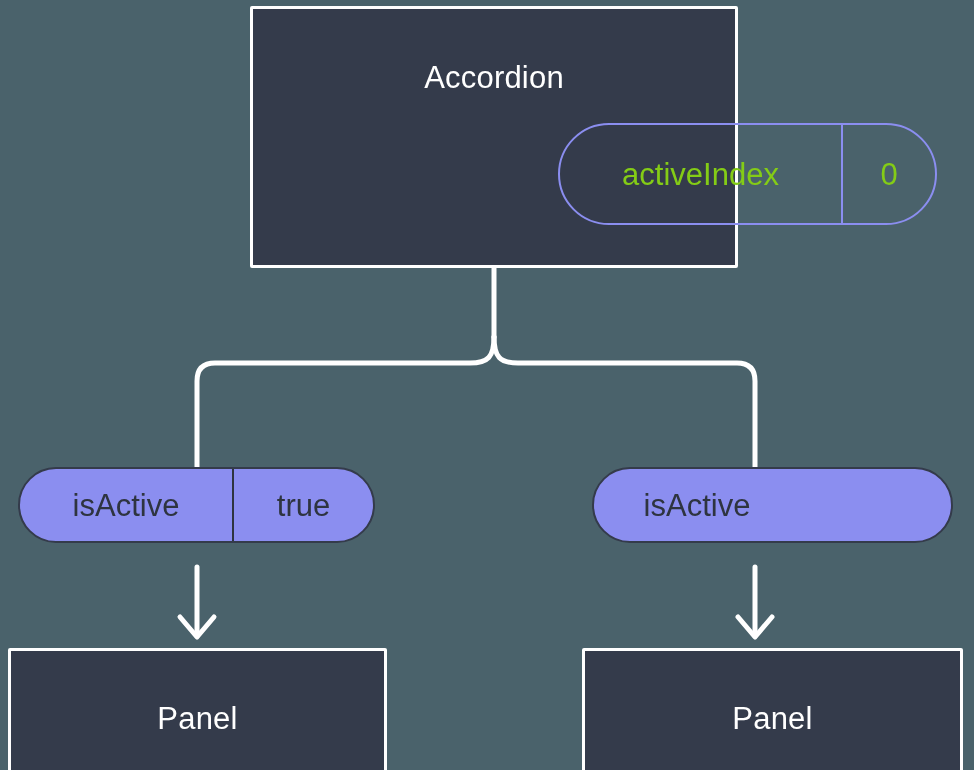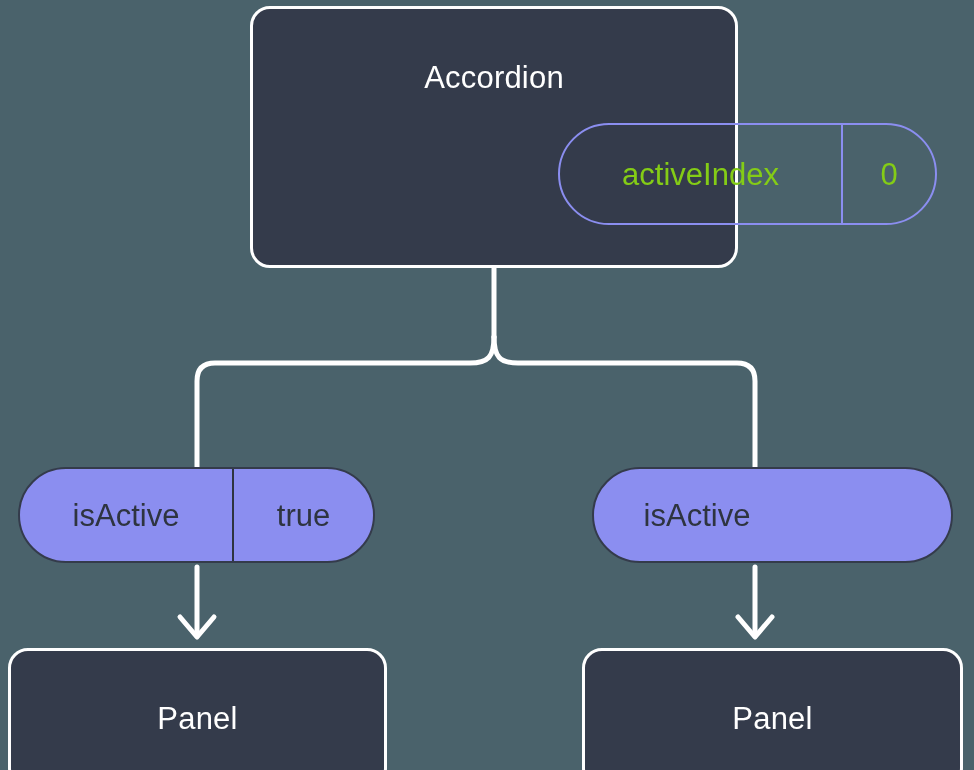--- a/index.html
+++ b/index.html
@@ -26,21 +26,21 @@
     height: 770px;
     pointer-events: none;
   }
 
   
   .card {
     position: absolute;
     box-sizing: border-box;
     background: #343b4b;
     border: 3px solid #ffffff;
-    border-radius: 20px;
+    border-radius: 2px;
     display: flex;
     flex-direction: column;
     align-items: center;
   }
   .card-title {
     color: #ffffff;
     font-size: 31px;
     font-weight: 400;
     letter-spacing: 0.2px;
     line-height: 1;
@@ -101,21 +101,21 @@
   .pill-outline .pill-val {
     flex: 1;
     border-left: 2px solid #8b8ef0;
   }
 
   
   .pill-filled {
     position: absolute;
     box-sizing: border-box;
     top: 467px;
-    height: 96px;
+    height: 76px;
     background: #8b8ef0;
     border: 2px solid #343b4b;
     border-radius: 50px;
     display: flex;
     align-items: stretch;
     text-align: center;
   }
   .pill-filled .pill-key,
   .pill-filled .pill-val {
     display: flex;

